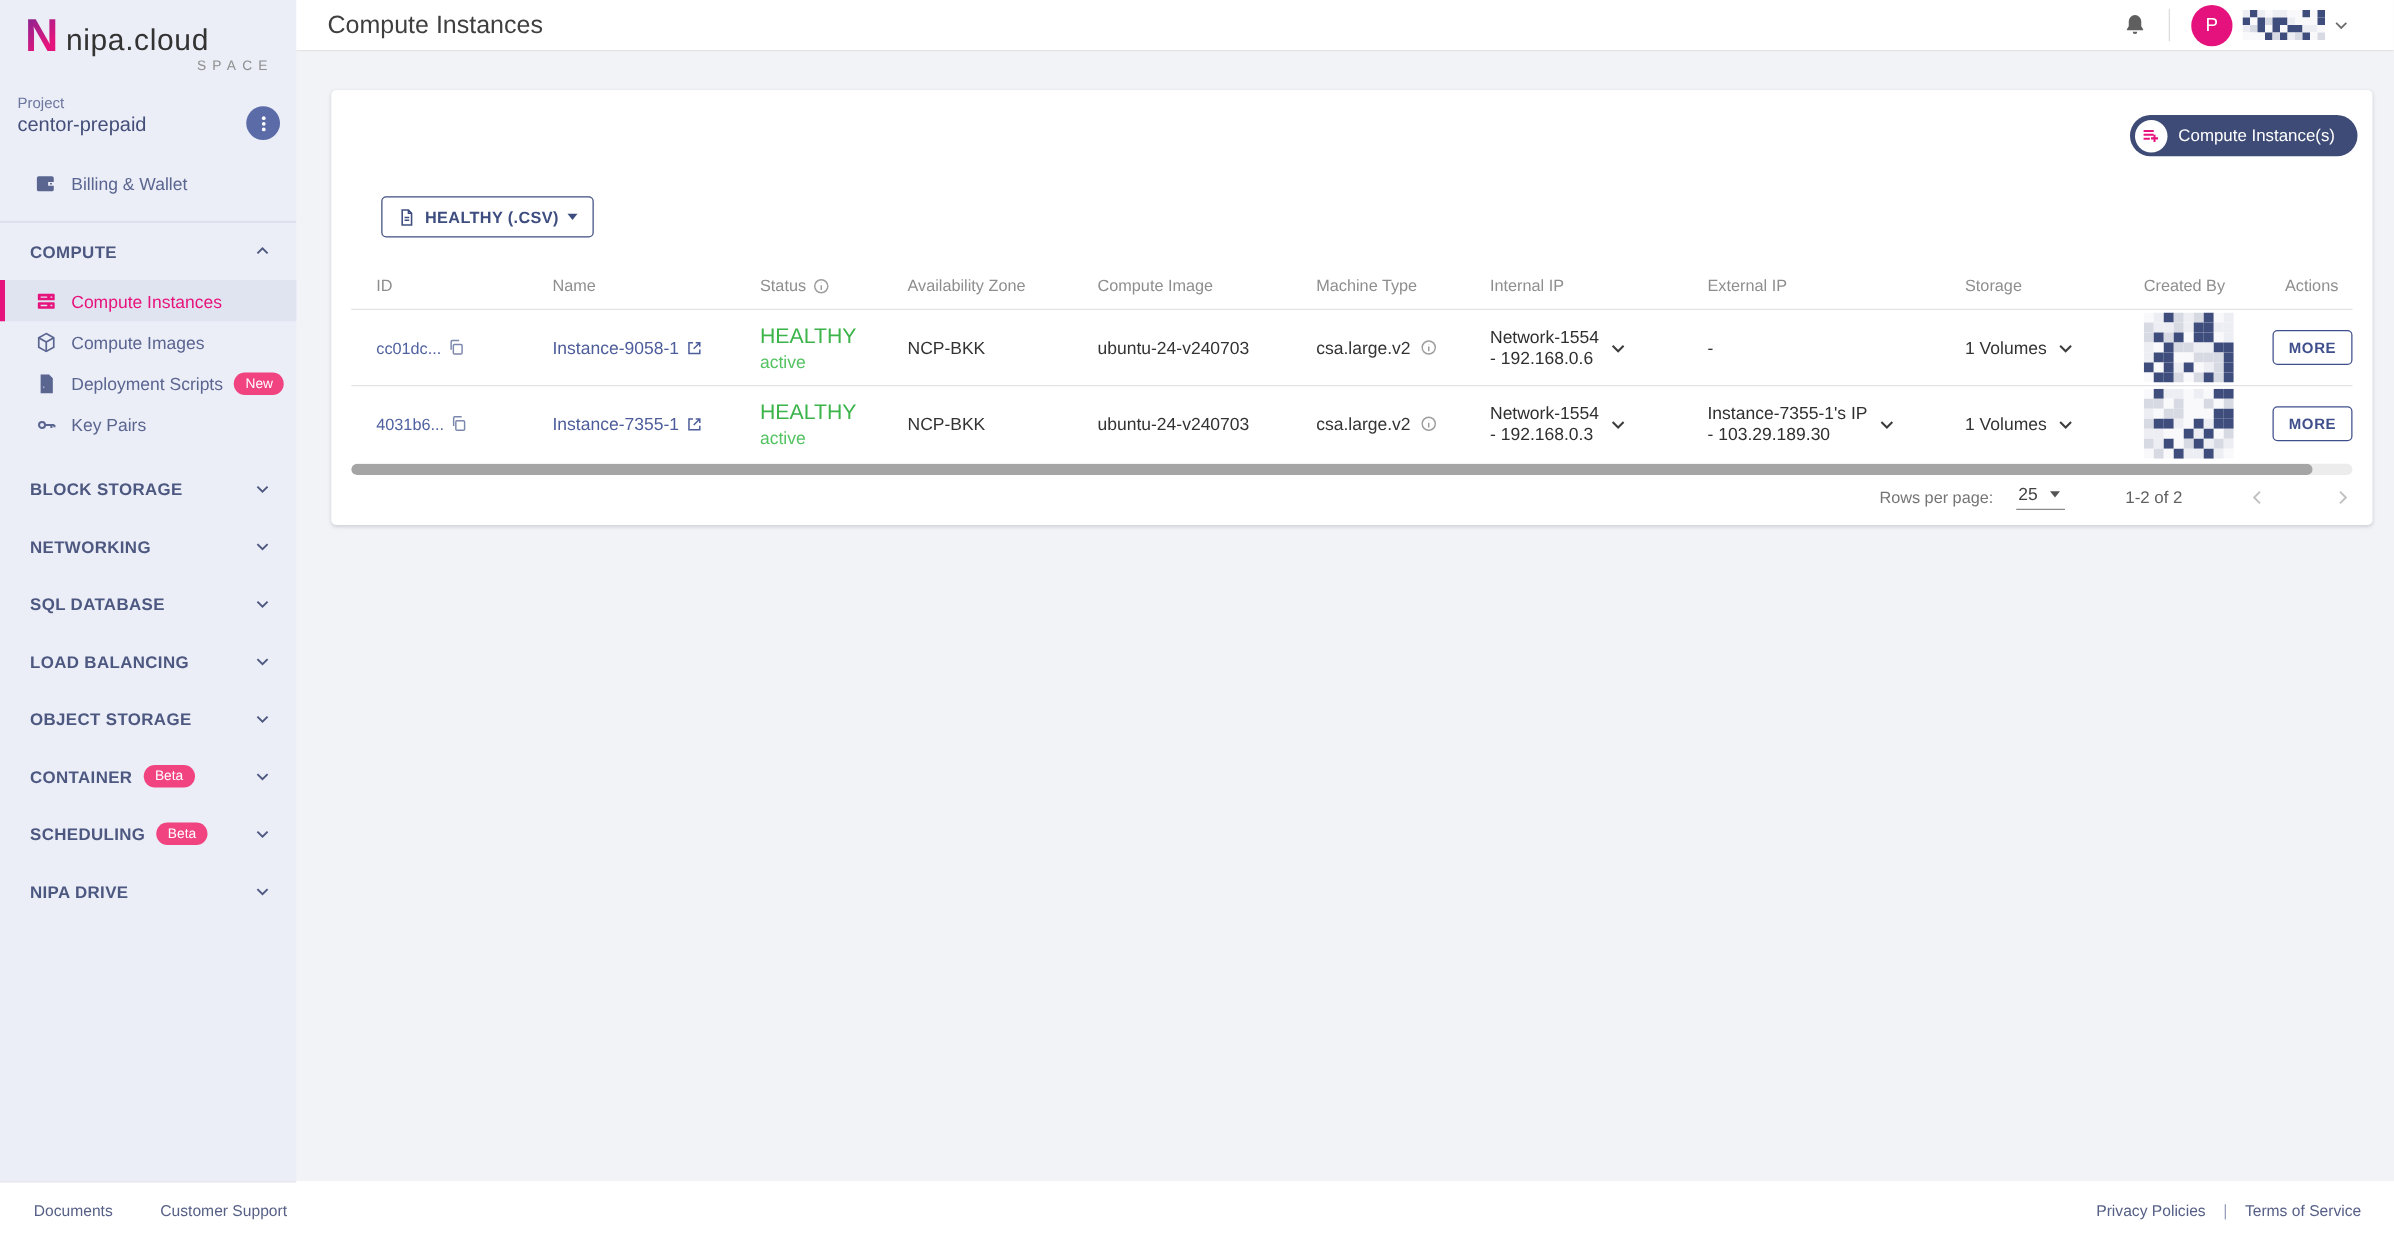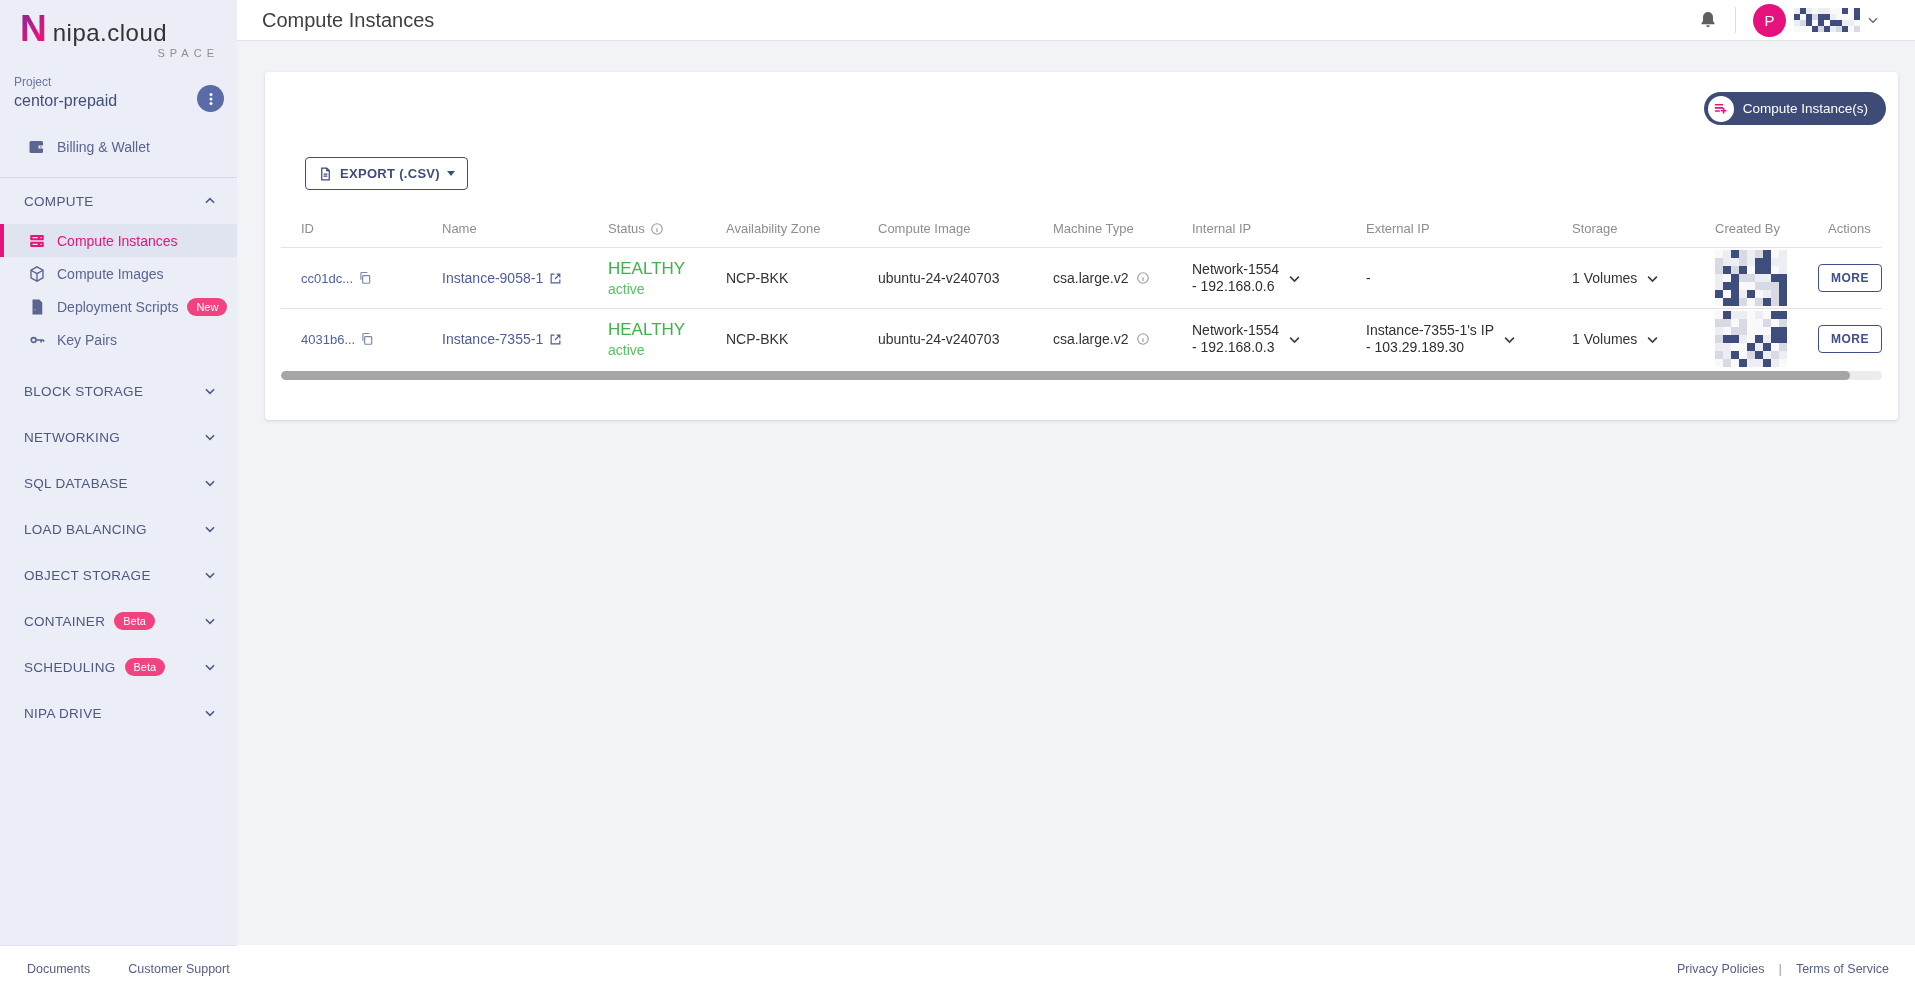--- a/index.html
+++ b/index.html
@@ -21,21 +21,21 @@
                background:#5b6ba8; display:flex; align-items:center; justify-content:center; cursor:pointer; }
   .kebab-btn svg { display:block; }
   .nav-item { height:33px; display:flex; align-items:center; padding-left:28px; color:#5a6590;
               font-size:14px; cursor:pointer; position:relative; }
   .nav-item .nav-ic { width:18px; height:18px; margin-right:11px; color:#5a6590; flex:0 0 auto; }
   .nav-item.active { background:#e0e4f1; color:#e7137c; }
   .nav-item.active .nav-ic { color:#e7137c; }
   .nav-item.active::before { content:""; position:absolute; left:0; top:0; bottom:0; width:4px; background:#e7137c; }
   .side-divider { border-top:1px solid #d5d8e6; margin:14px 0 0 0; }
   .section-head { height:46px; display:flex; align-items:center; padding:0 20px 0 24px; cursor:pointer; }
-  .section-label { font-size:13.5px; font-weight:normal; color:#4d5880; letter-spacing:0.3px; }
+  .section-label { font-size:13.5px; font-weight:bold; color:#4d5880; letter-spacing:0.3px; }
   .section-head .spacer { flex:1; }
   .badge { background:#f0437f; color:#fff; font-size:11px; border-radius:10px; padding:3px 9px; margin-left:9px; }
   .chev { color:#4d5880; }
 
   
   .topbar { position:fixed; left:237px; right:0; top:0; height:41px; background:#fff;
             border-bottom:1px solid #e3e3e6; display:flex; align-items:center; z-index:4; }
   .page-title { font-size:20px; color:#3f3f3f; margin-left:25px; }
   .topbar .right { margin-left:auto; display:flex; align-items:center; margin-right:35px; }
   .bell { color:#5f5f5f; cursor:pointer; display:flex; }
@@ -324,21 +324,21 @@
       </span>
       <span>Compute Instance(s)</span>
     </button>
 
     <div class="toolbar">
       <button class="export-btn">
         <svg width="15" height="16" viewBox="0 0 24 24" fill="none" stroke="currentColor" stroke-width="2">
             <path d="M6 2.5h8l4 4v15H6z"></path>
             <path d="M14 2.5v4h4M9 12h6M9 15.5h6"></path>
           </svg>
-        <span>EXPORT (.CSV)</span>
+        <span>HEALTHY (.CSV)</span>
         <span class="caret"></span>
       </button>
     </div>
 
     <div class="table">
       <div class="thead">
         <div class="col c-id hcell">
             <span>ID</span>
           </div>
         <div class="col c-name hcell">
@@ -636,20 +636,38 @@
         <div class="col c-act" style="padding-left:10px">
           <button class="more-btn">MORE</button>
         </div>
       </div>
 
       <div class="hscroll">
           <div class="thumb"></div>
         </div>
     </div>
 
+    <div class="pagination">
+      <span class="pg-label">Rows per page:</span>
+      <span class="pg-select">
+        <span class="val">25</span>
+        <span class="caret"></span>
+      </span>
+      <span class="pg-range">1-2 of 2</span>
+      <span class="pg-btn">
+        <svg width="16" height="16" viewBox="0 0 24 24" fill="none" stroke="currentColor" stroke-width="2.4">
+            <path d="M15 5l-7 7 7 7"></path>
+          </svg>
+      </span>
+      <span class="pg-btn">
+        <svg width="16" height="16" viewBox="0 0 24 24" fill="none" stroke="currentColor" stroke-width="2.4">
+            <path d="M9 5l7 7-7 7"></path>
+          </svg>
+      </span>
+    </div>
   </div>
 </div>
 
 <div class="footer">
   <div class="footer-left">
     <a>Documents</a>
     <a>Customer Support</a>
   </div>
   <div class="footer-right">
     <a>Privacy Policies</a>

